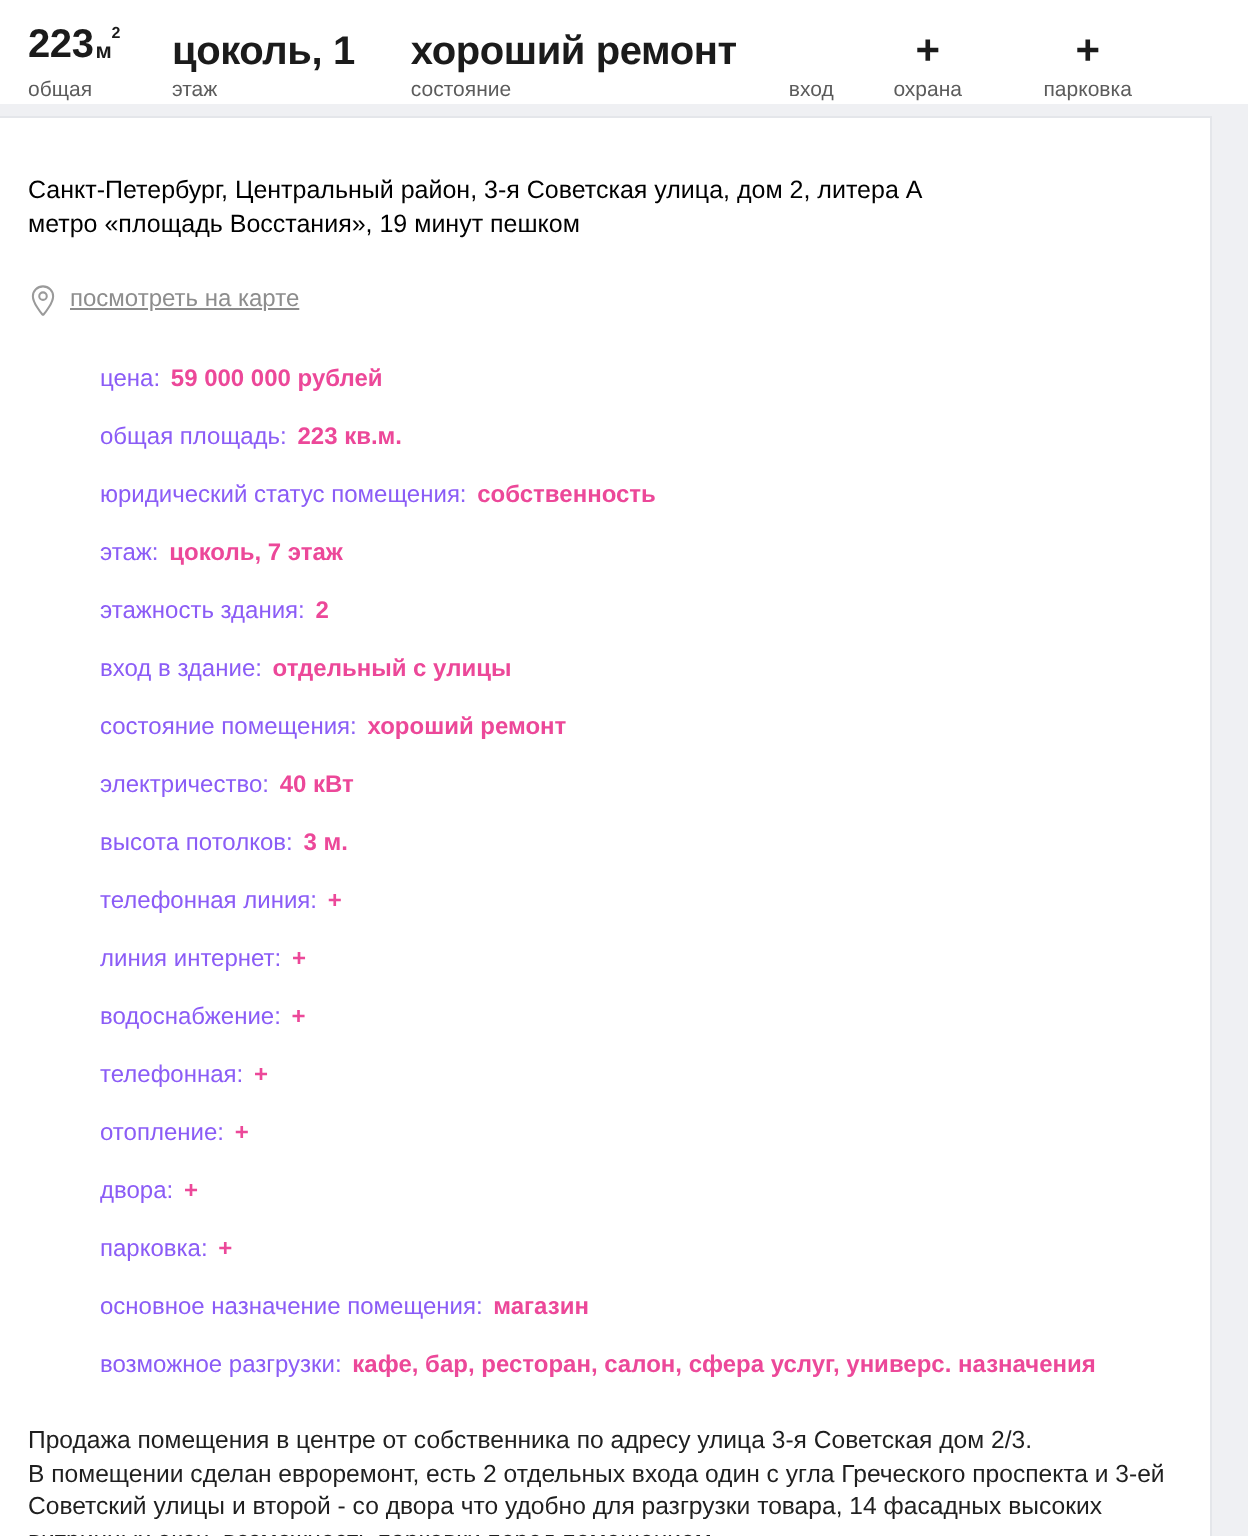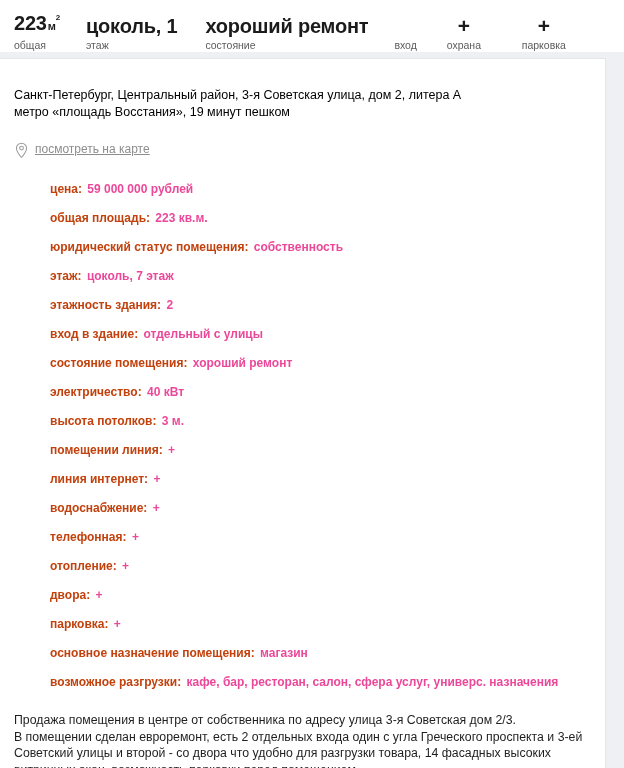--- a/index.html
+++ b/index.html
@@ -146,22 +146,22 @@
   }
 
   .spec-row {
     font-size: 12px;
     line-height: 16px;
     margin-bottom: 13px;
     color: #8d8d8d;
   }
 
   .spec-label {
-    color: #c2410c;
-    font-weight: bold;
+    color: #8b5cf6;
+    font-weight: normal;
     padding-left: 36px;
   }
 
   .spec-value {
     color: #ec4899;
     font-weight: bold;
     margin-left: 2px;
   }
 
   
@@ -268,21 +268,21 @@
         </li>
         <li class="spec-row">
           <span class="spec-label">электричество:</span>
           <span class="spec-value">40 кВт</span>
         </li>
         <li class="spec-row">
           <span class="spec-label">высота потолков:</span>
           <span class="spec-value">3 м.</span>
         </li>
         <li class="spec-row">
-          <span class="spec-label">помещении линия:</span>
+          <span class="spec-label">телефонная линия:</span>
           <span class="spec-value">+</span>
         </li>
         <li class="spec-row">
           <span class="spec-label">линия интернет:</span>
           <span class="spec-value">+</span>
         </li>
         <li class="spec-row">
           <span class="spec-label">водоснабжение:</span>
           <span class="spec-value">+</span>
         </li>

